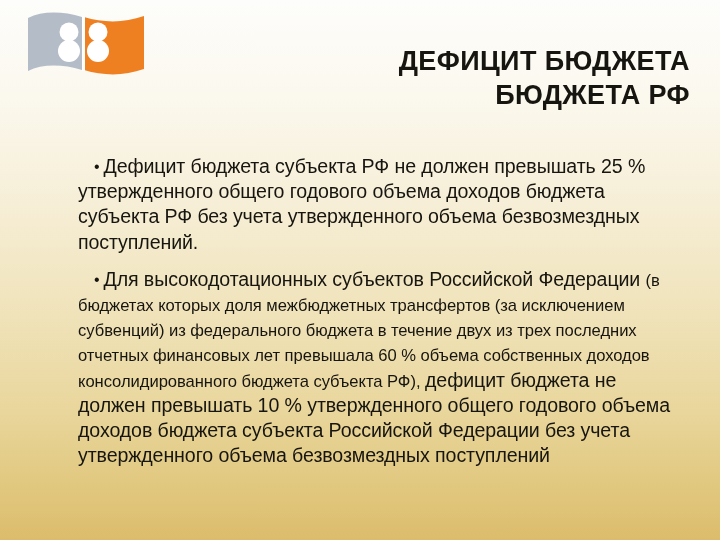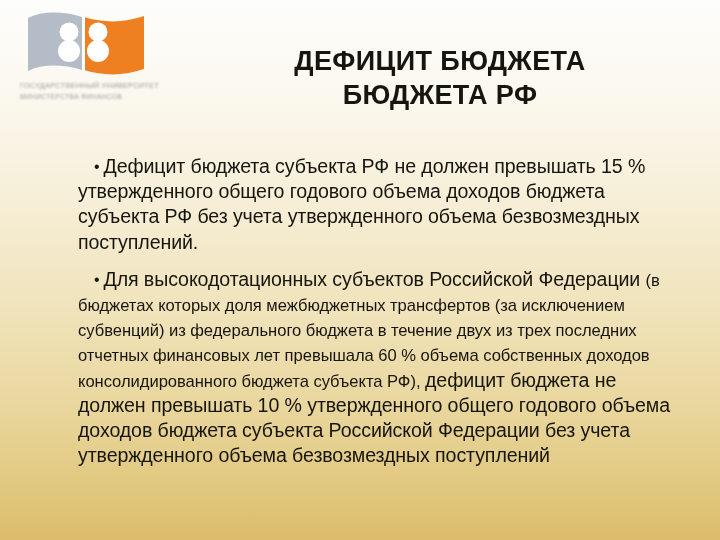--- a/index.html
+++ b/index.html
@@ -64,21 +64,21 @@
     font-size: 6.6px;
     letter-spacing: 0.4px;
   }
 
   
   .title {
     position: absolute;
     left: 190px;
     top: 44px;
     width: 500px;
-    text-align: center;
+    text-align: right;
     font-family: "Liberation Sans", sans-serif;
     font-weight: bold;
     font-size: 27px;
     line-height: 34px;
     letter-spacing: 0.4px;
     color: #17150f;
   }
 
   
   .body-copy {
@@ -123,36 +123,32 @@
       <path d="M62,7 C82,13 102,13 122,6 L122,59 C102,66 82,66 62,60 Z" fill="#ef8022"></path>
 
       <circle cx="47" cy="22" r="9.5" fill="#ffffff"></circle>
       <circle cx="47" cy="41" r="11" fill="#ffffff"></circle>
       <circle cx="76" cy="22" r="9.5" fill="#ffffff"></circle>
       <circle cx="76" cy="41" r="11" fill="#ffffff"></circle>
 
       <path d="M60,6 L63,6 L63,61 L60,61 Z" fill="#ffffff"></path>
     </svg>
 
-    <div class="logo-caption">
-      <div class="l1">ГОСУДАРСТВЕННЫЙ УНИВЕРСИТЕТ</div>
-      <div class="l2">МИНИСТЕРСТВА ФИНАНСОВ</div>
-    </div>
 
   </div>
 
   <div class="title">
     <div>ДЕФИЦИТ БЮДЖЕТА</div>
     <div>БЮДЖЕТА РФ</div>
   </div>
 
   <div class="body-copy">
 
     <p class="para">
-      <span class="bullet">•</span><span>Дефицит бюджета субъекта РФ не должен превышать 15 % утвержденного общего годового объема доходов бюджета субъекта РФ без учета утвержденного объема безвозмездных поступлений.</span>
+      <span class="bullet">•</span><span>Дефицит бюджета субъекта РФ не должен превышать 25 % утвержденного общего годового объема доходов бюджета субъекта РФ без учета утвержденного объема безвозмездных поступлений.</span>
     </p>
 
     <p class="para">
       <span class="bullet">•</span><span>Для высокодотационных субъектов Российской Федерации </span><span class="small">(в бюджетах которых доля межбюджетных трансфертов (за исключением субвенций) из федерального бюджета в течение двух из трех последних отчетных финансовых лет превышала 60 % объема собственных доходов консолидированного бюджета субъекта РФ), </span><span>дефицит бюджета не должен превышать 10 % утвержденного общего годового объема доходов бюджета субъекта Российской Федерации без учета утвержденного объема безвозмездных поступлений</span>
     </p>
 
   </div>
 
 </div>
 

